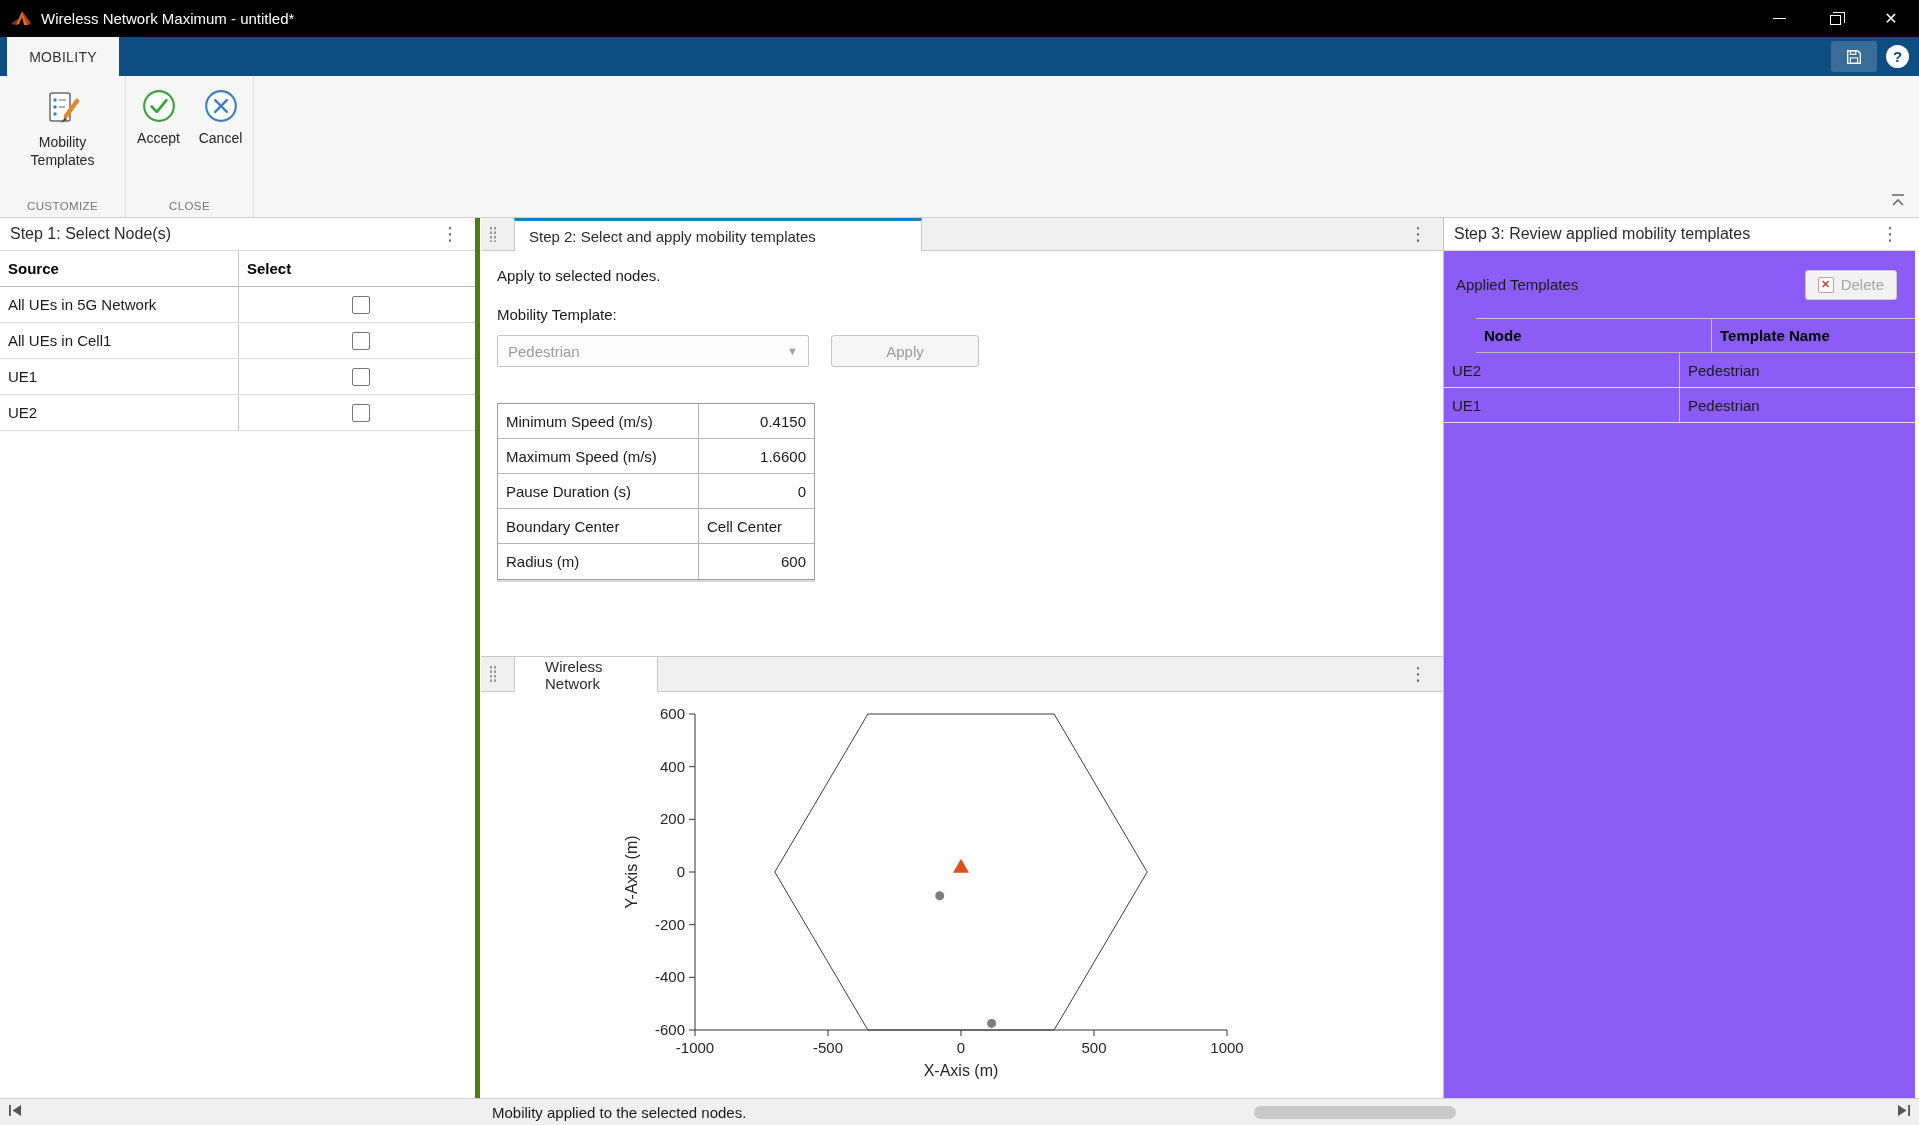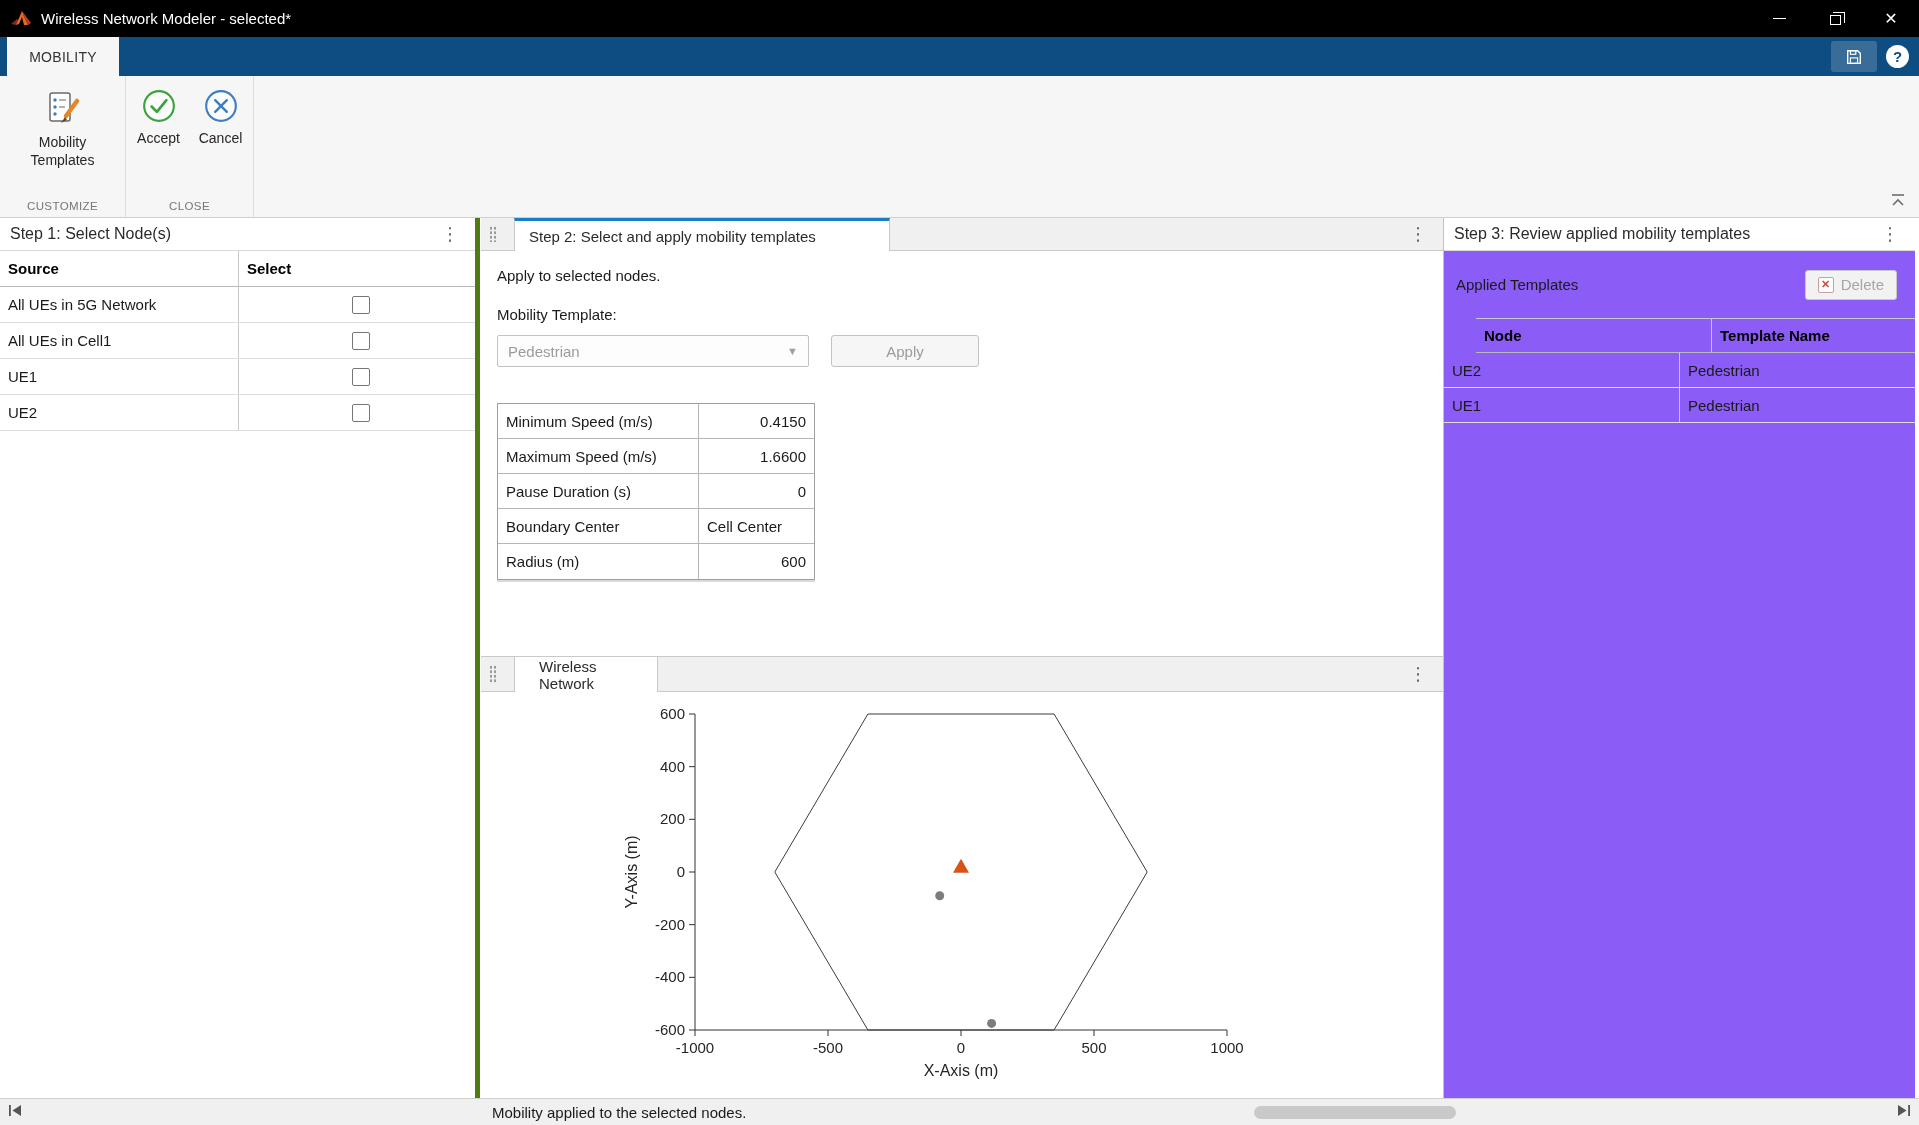--- a/index.html
+++ b/index.html
@@ -48,37 +48,37 @@
   
   .t1-head { display:grid; grid-template-columns:239px 1fr; height:36px; border-bottom:1px solid #b9b9b9; font-weight:bold; font-size:15px; }
   .t1-head .cell, .t1-row .cell { display:flex; align-items:center; padding-left:8px; }
   .t1-head .cell:first-child, .t1-row .cell:first-child { border-right:1px solid #c9c9c9; }
   .t1-row { display:grid; grid-template-columns:239px 1fr; height:36px; border-bottom:1px solid #dedede; font-size:15px; color:#1a1a1a; cursor:default; }
   .checkbox { width:18px; height:18px; border:1px solid #767676; border-radius:2px; background:#fff; margin:0 auto; cursor:pointer; }
 
   
   .mid-tabstrip { position:absolute; top:0; left:0; right:0; height:33px; background:#f0f0f0; border-bottom:1px solid #c9c9c9; }
   .gripper { position:absolute; left:8px; top:8px; bottom:8px; width:8px; background-image:radial-gradient(#9a9a9a 1px, transparent 1.3px); background-size:4px 4.5px; cursor:grab; }
-  .doc-tab { position:absolute; left:33px; top:0; bottom:-1px; width:376px; background:#fff; border-left:1px solid #c9c9c9; border-right:1px solid #c9c9c9; border-top:3px solid #1a7dc5; display:flex; align-items:center; padding:0 14px; font-size:15px; color:#2b2b2b; cursor:pointer;text-align:center; }
+  .doc-tab { position:absolute; left:33px; top:0; bottom:-1px; width:408px; background:#fff; border-left:1px solid #c9c9c9; border-right:1px solid #c9c9c9; border-top:3px solid #1a7dc5; display:flex; align-items:center; padding:0 14px; font-size:15px; color:#2b2b2b; cursor:pointer;text-align:center; }
   .mid-content { position:absolute; top:33px; left:0; right:0; height:405px; background:#fff; padding:16px; }
   .hint { font-size:15px; color:#1a1a1a; }
   .tpl-label { font-size:15px; color:#1a1a1a; margin-top:22px; }
   .controls-row { margin-top:12px; display:flex; gap:22px; align-items:center; }
   .dropdown { width:312px; height:32px; border:1px solid #c3c3c3; border-radius:2px; background:#fdfdfd; color:#9b9b9b; font-size:15px; display:flex; align-items:center; padding:0 10px; position:relative; cursor:default; }
   .dd-arrow { position:absolute; right:10px; font-size:11px; color:#a0a0a0; }
   .apply-btn { width:148px; height:32px; border:1px solid #c3c3c3; border-radius:3px; background:#f6f6f6; color:#9b9b9b; font-size:15px; display:flex; align-items:center; justify-content:center; cursor:default; }
   .prop-table { margin-top:36px; width:318px; border:1px solid #9f9f9f; box-shadow:0 2px 0 rgba(0,0,0,.15); }
   .prop-row { display:grid; grid-template-columns:201px 1fr; height:35px; border-bottom:1px solid #b5b5b5; }
   .prop-row:last-child { border-bottom:none; }
   .prop-name { display:flex; align-items:center; padding-left:8px; font-size:15px; color:#1a1a1a; border-right:1px solid #b5b5b5; }
   .prop-val { display:flex; align-items:center; justify-content:flex-end; padding:0 8px; font-size:15px; color:#1a1a1a; cursor:text; }
   .prop-val.left { justify-content:flex-start; }
 
   .fig-tabstrip { position:absolute; top:438px; left:0; right:0; height:36px; background:#f0f0f0; border-top:1px solid #c9c9c9; border-bottom:1px solid #c9c9c9; }
-  .fig-tab { position:absolute; left:33px; top:0; bottom:-1px; width:144px; background:#fff; border-left:1px solid #c9c9c9; border-right:1px solid #c9c9c9; display:flex; align-items:center; padding:0 24px; font-size:15px; color:#2b2b2b; cursor:pointer; }
+  .fig-tab { position:absolute; left:33px; top:0; bottom:-1px; width:144px; background:#fff; border-left:1px solid #c9c9c9; border-right:1px solid #c9c9c9; display:flex; align-items:center; padding:0 30px; font-size:15px; color:#2b2b2b; cursor:pointer; }
   .fig-content { position:absolute; top:475px; left:0; right:0; bottom:0; background:#fff; }
   .ticklab { font-size:15px; fill:#262626; }
   .axlab { font-size:16px; fill:#262626; }
 
   
   .applied-row { height:67px; display:flex; align-items:center; padding:0 12px; }
   .applied-label { font-size:15px; color:#1a1a1a; }
   .delete-btn { margin-left:auto; margin-right:6px; height:30px; padding:0 12px; border:1px solid #c9c9c9; border-radius:3px; background:#f2f2f2; color:#a6a6a6; font-size:15px; display:flex; align-items:center; gap:7px; cursor:default; }
   .del-icon { width:16px; height:16px; border:1px solid #c98f8f; border-radius:2px; background:#fff; color:#c0392b; font-size:11px; font-weight:bold; display:flex; align-items:center; justify-content:center; opacity:.85; }
   .t3-head { display:grid; grid-template-columns:236px 1fr; height:35px; border-top:1px solid #c9c9c9; border-bottom:1px solid #b9b9b9; font-weight:bold; font-size:15px;margin-left:32px; }
@@ -98,21 +98,21 @@
 <body>
 
 <div class="titlebar">
   <span class="logo">
     <svg width="22" height="20" viewBox="0 0 22 20">
       <polygon points="1,15 7,10 10,12 6,16" fill="#7a2e1f"></polygon>
       <polygon points="6,16 12,2 18,16 14,16 12,8 9,15" fill="#e16b24"></polygon>
       <polygon points="12,2 13,6 18,16 21,14" fill="#b33f19"></polygon>
     </svg>
   </span>
-  <span class="title-text">Wireless Network Modeler - selected*</span>
+  <span class="title-text">Wireless Network Maximum - untitled*</span>
   <div class="win-controls">
     <div class="win-btn">
         <span class="glyph-min"></span>
       </div>
     <div class="win-btn">
         <span class="glyph-restore"></span>
       </div>
     <div class="win-btn">
         <span class="glyph-close">✕</span>
       </div>

